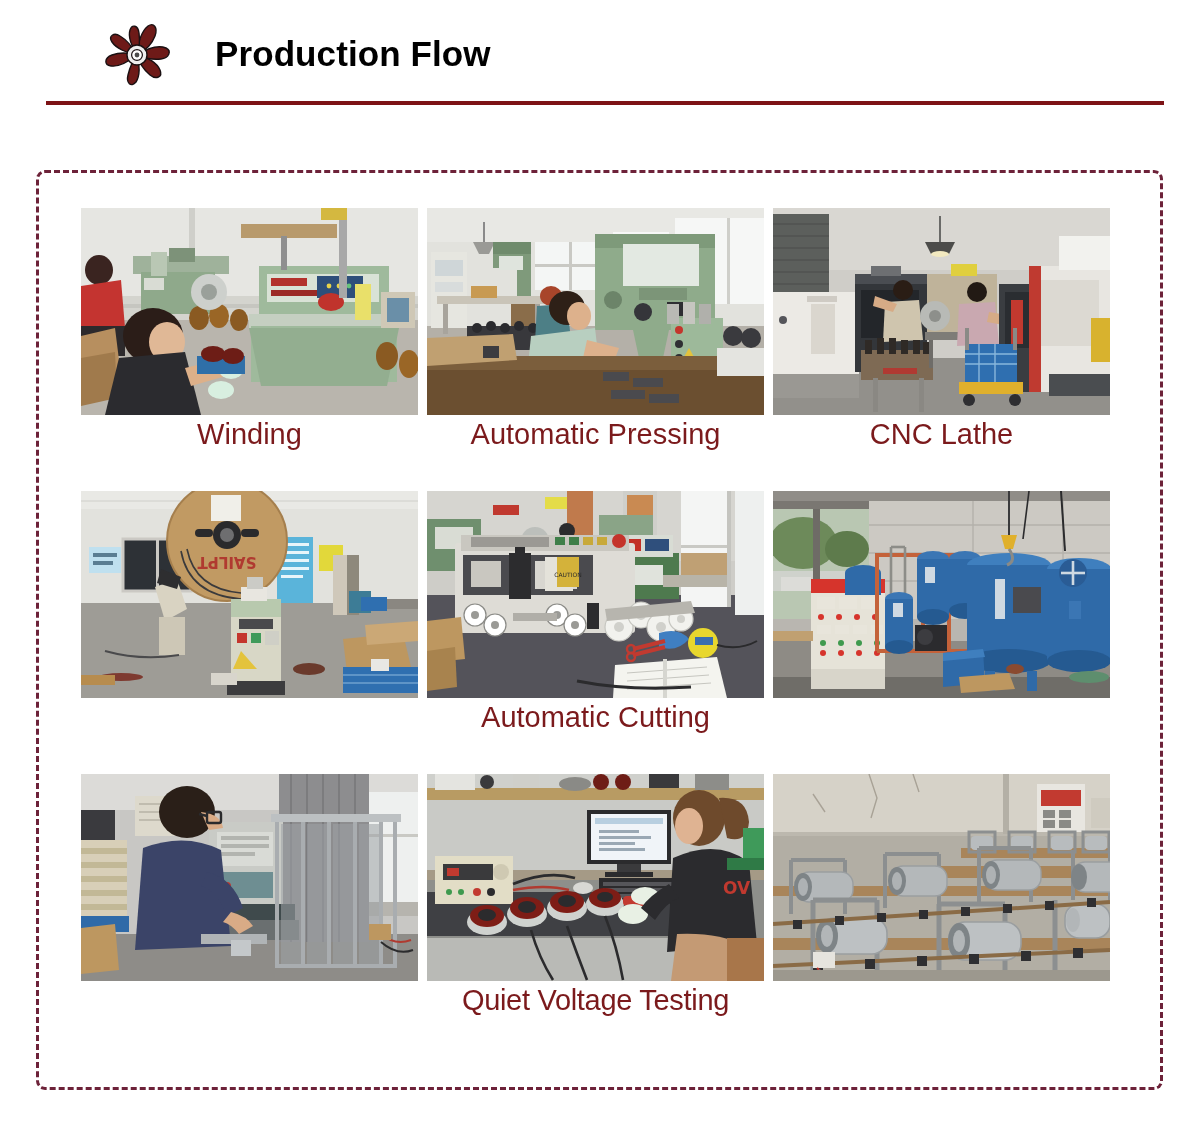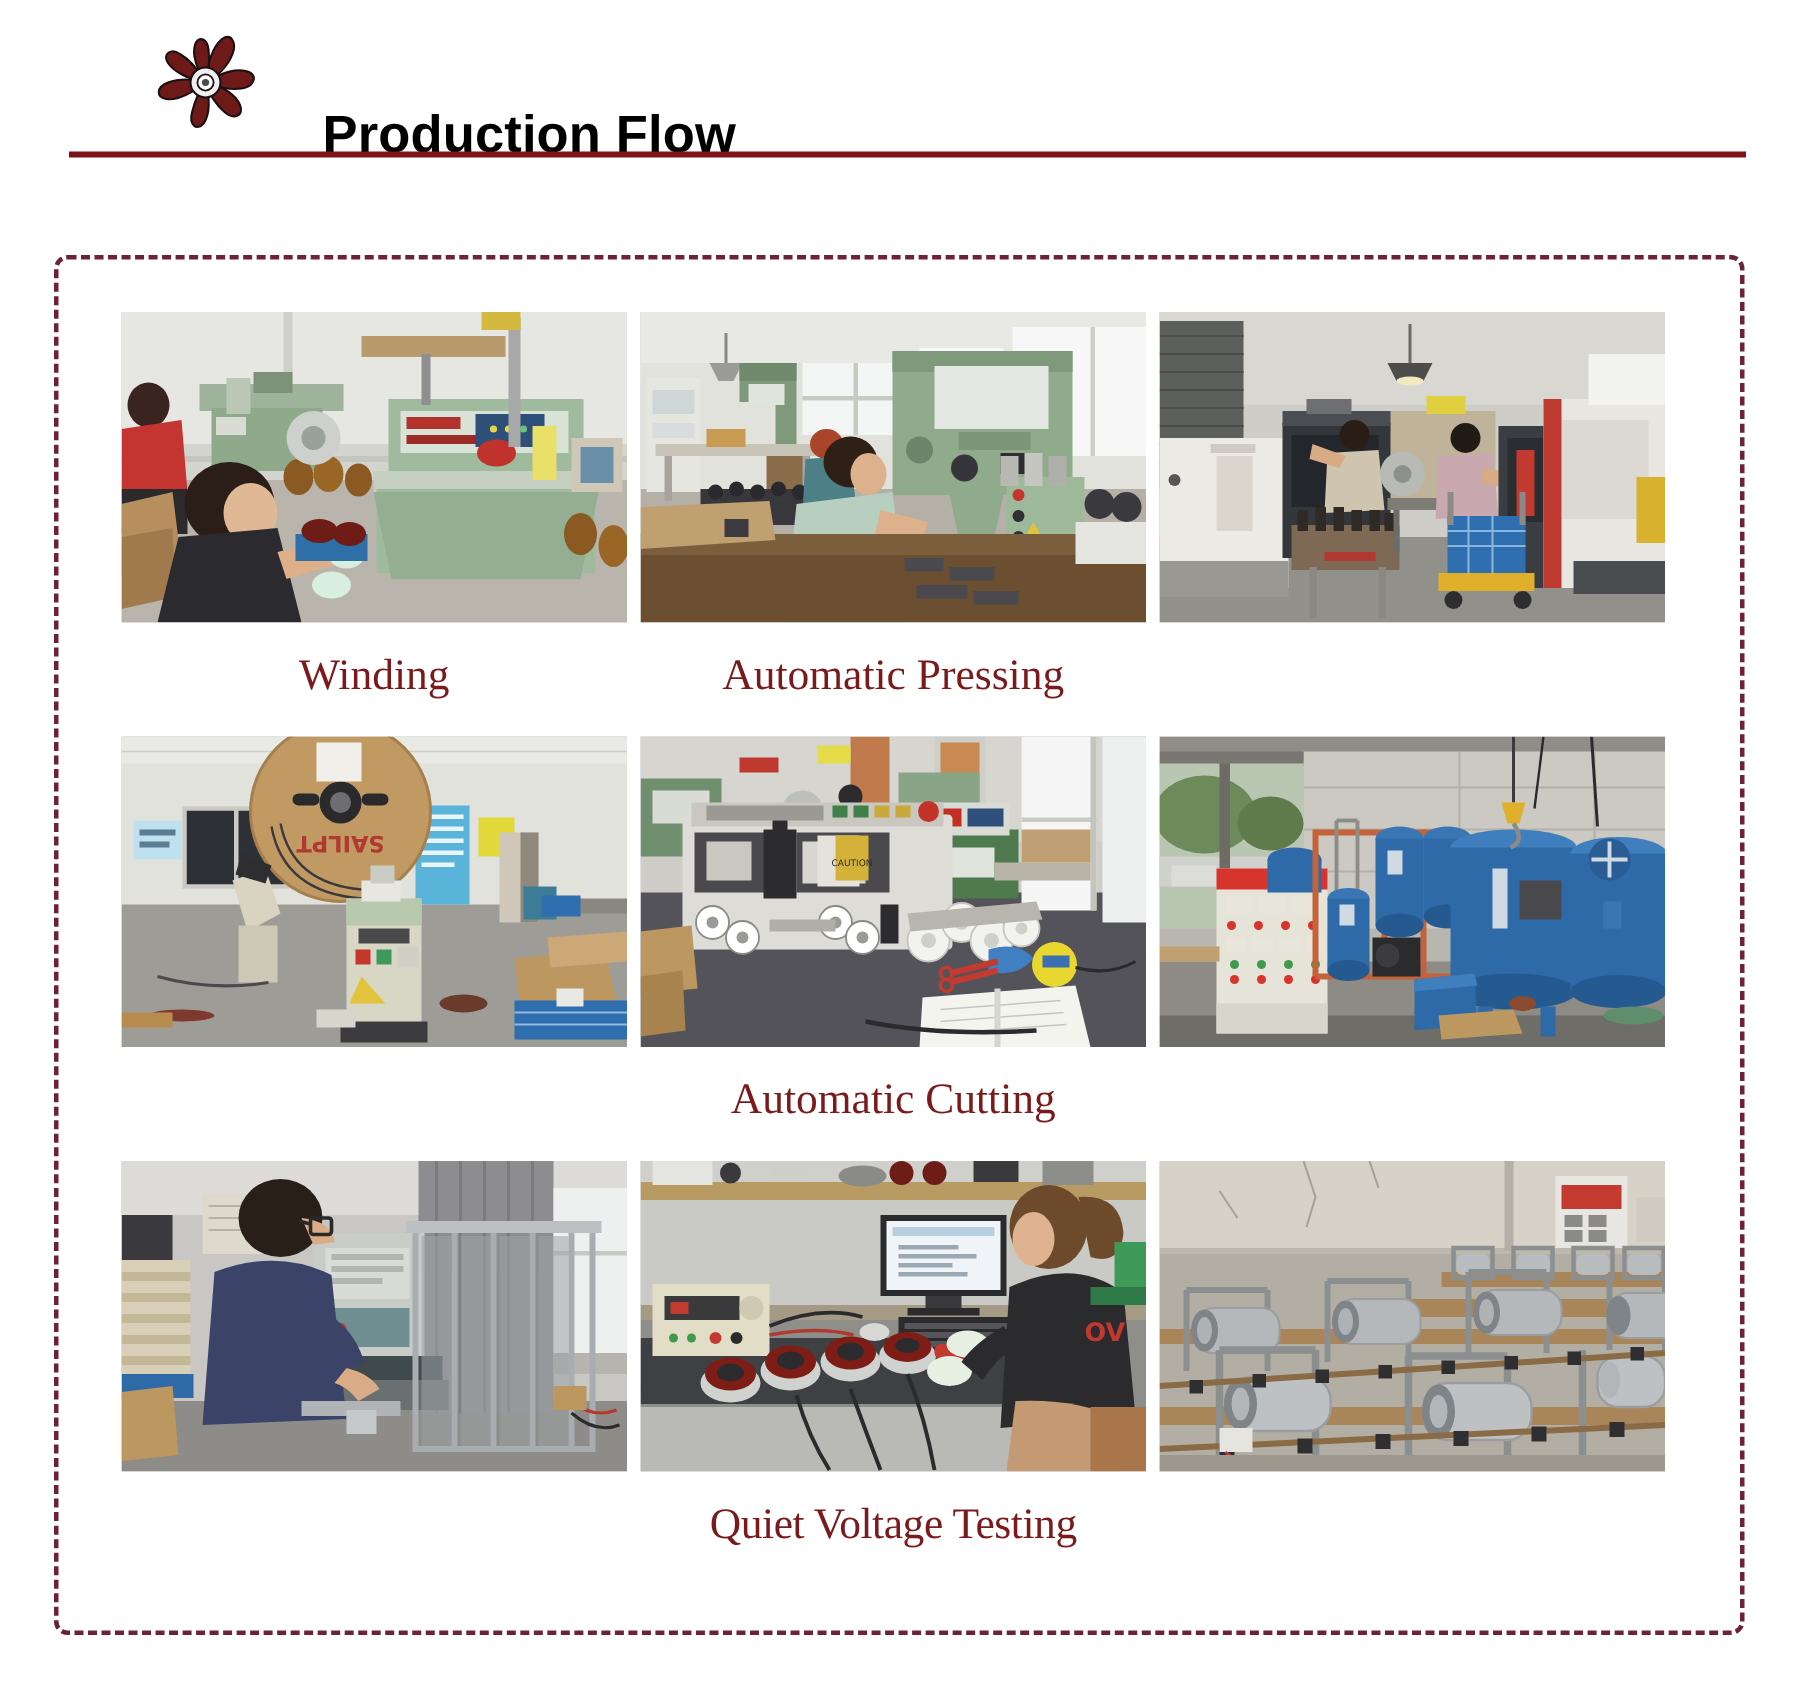--- a/index.html
+++ b/index.html
@@ -20,21 +20,20 @@
   .logo{
     position:absolute;left:98px;top:22px;width:78px;height:66px;
   }
   .logo svg{display:block;width:78px;height:66px;}
   .page-title{
     position:absolute;left:215px;top:29px;
     font-size:35px;font-weight:bold;color:#000000;
     letter-spacing:0.1px;line-height:50px;
     font-family:"Liberation Sans", sans-serif;
     white-space:nowrap;
-    margin-top:36px;
   }
   .title-rule{
     position:absolute;left:46px;top:101px;width:1118px;height:4px;
     background:#7d1316;
   }
 
   
   .flow-frame{
     position:absolute;left:36px;top:170px;
     width:1127px;height:920px;
@@ -61,25 +60,25 @@
     width:337px;height:207px;
     overflow:hidden;position:relative;
     background:#c9cbc9;
     display:block;
   }
   .photo svg{display:block;width:337px;height:207px;}
   .caption{
     display:block;
     width:337px;
     text-align:center;
-    font-family:Liberation Serif, serif;
+    font-family:Liberation Sans, sans-serif;
     font-size:29px;
     color:#7b1a1c;
     line-height:34px;
-    margin-top:18px;
+    margin-top:2px;
     white-space:nowrap;
   }
   .cap-tight{letter-spacing:-0.3px;}
 </style>
 </head>
 <body>
 
 <div class="page">
 
   <div class="header">
@@ -369,20 +368,21 @@
               <rect x="186" y="174" width="64" height="12" fill="#e0b02c"></rect>
               <rect x="192" y="120" width="4" height="22" fill="#8a8a86"></rect>
               <rect x="240" y="120" width="4" height="22" fill="#8a8a86"></rect>
               <circle cx="196" cy="192" r="6" fill="#2e2e31"></circle>
               <circle cx="242" cy="192" r="6" fill="#2e2e31"></circle>
 
               <rect x="318" y="110" width="19" height="44" fill="#d8b22e"></rect>
             </g>
           </svg>
         </div>
+        <span class="caption">CNC Lathe</span>
       </div>
     </div>
 
     <div class="flow-row">
 
       <div class="flow-cell">
         <div class="photo">
           <svg viewBox="0 0 337 207" xmlns="http://www.w3.org/2000/svg">
             <defs>
                 <clipPath id="c4">

